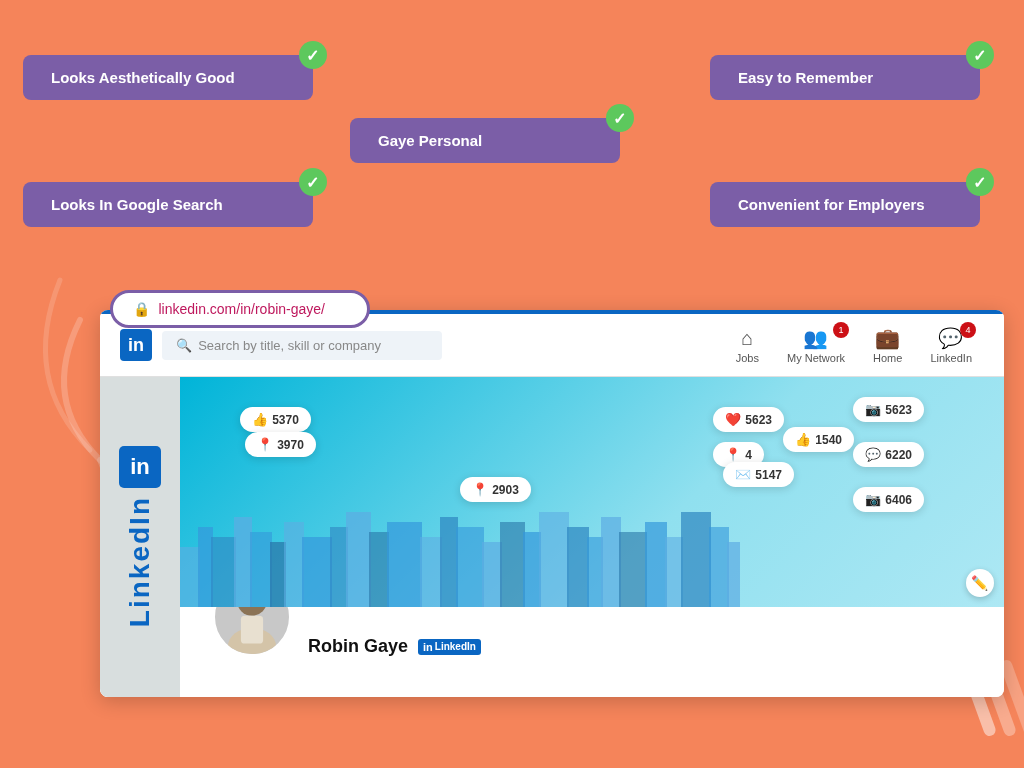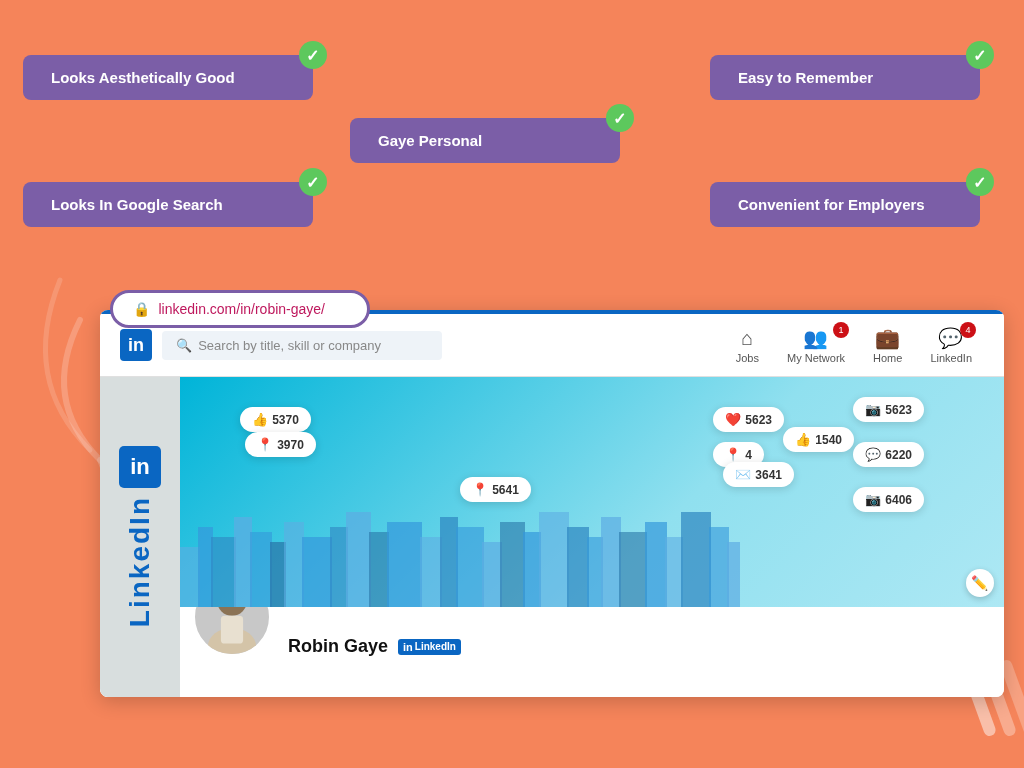--- a/index.html
+++ b/index.html
@@ -323,21 +323,21 @@
       display: flex;
       align-items: center;
       justify-content: center;
       font-size: 14px;
       box-shadow: 0 2px 6px rgba(0,0,0,0.2);
     }
 
     
     .profile-bottom {
       background: white;
-      padding: 10px 20px 15px 12px;
+      padding: 10px 20px 15px 32px;
       display: flex;
       align-items: flex-end;
       gap: 16px;
     }
 
     .avatar-circle {
       width: 80px;
       height: 80px;
       border-radius: 50%;
       background: #c8c8c8;
@@ -542,25 +542,25 @@
           <div class="stat-bubble bubble-6">
             <span class="bubble-icon">📷</span>
             <span>5623</span>
           </div>
           <div class="stat-bubble bubble-7">
             <span class="bubble-icon">💬</span>
             <span>6220</span>
           </div>
           <div class="stat-bubble bubble-8">
             <span class="bubble-icon">📍</span>
-            <span>5641</span>
+            <span>2903</span>
           </div>
           <div class="stat-bubble bubble-9">
             <span class="bubble-icon">✉️</span>
-            <span>3641</span>
+            <span>5147</span>
           </div>
           <div class="stat-bubble bubble-10">
             <span class="bubble-icon">📷</span>
             <span>6406</span>
           </div>
 
           <div class="edit-pencil">✏️</div>
         </div>
 
         <div class="profile-bottom">

